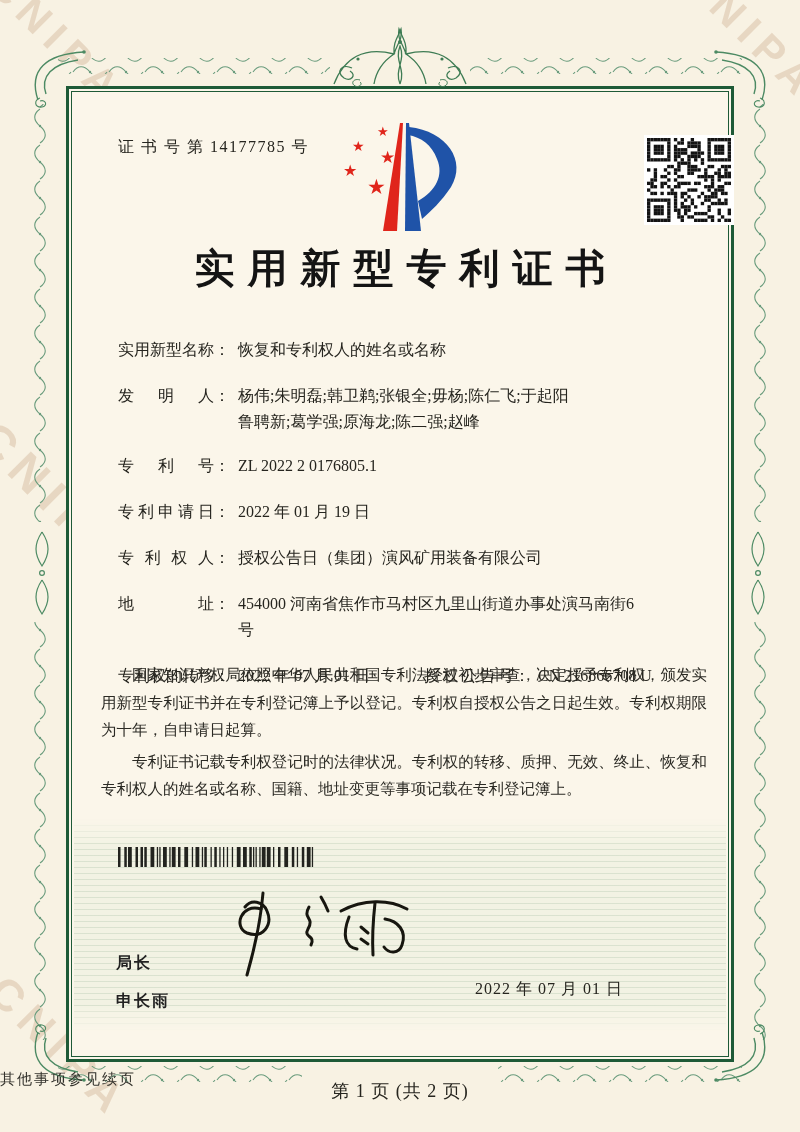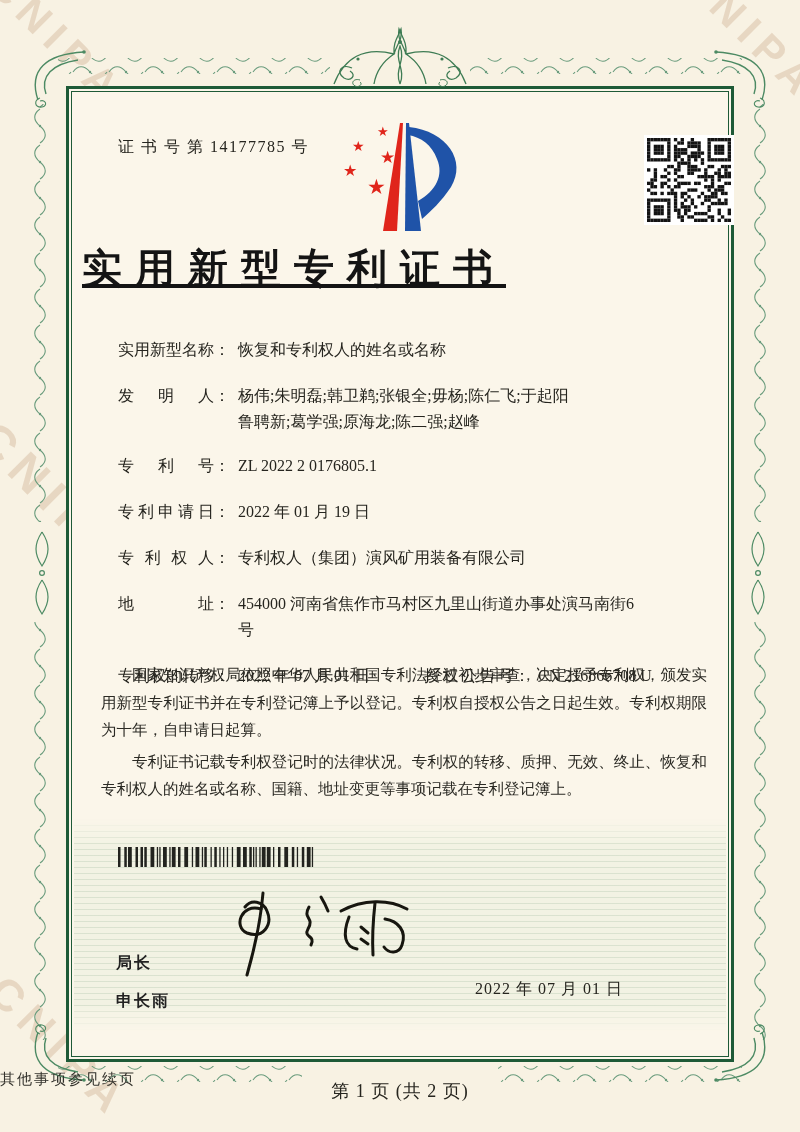--- a/index.html
+++ b/index.html
@@ -36,22 +36,22 @@
     -webkit-mask-image:linear-gradient(180deg,transparent,#000 12%,#000 88%,transparent);
     mask-image:linear-gradient(180deg,transparent,#000 12%,#000 88%,transparent);
   }
   .z{position:absolute;z-index:4;}
   
   .certno{left:49px;top:48px;font-size:16px;letter-spacing:1.5px;}
   .qr{left:575px;top:46px;width:84px;height:84px;background:#fff;padding:3px;}
   .logo{left:256px;top:28px;width:156px;height:122px;}
   .logo .star{position:absolute;color:#e0251b;line-height:1;font-family:"DejaVu Sans",sans-serif;}
   .title{
-    left:0;right:0;top:152px;text-align:left;
-    font-size:40px;font-weight:bold;letter-spacing:13px;text-indent:13px;color:#141414;text-decoration:underline;
+    left:0;right:0;top:152px;text-align:center;
+    font-size:40px;font-weight:bold;letter-spacing:13px;text-indent:13px;color:#141414;
   }
   
   .fields{left:49px;top:248px;width:584px;font-size:16px;line-height:26px;}
   .frow{margin-bottom:20px;display:flex;align-items:flex-start;}
   .frow.tight{margin-bottom:18px;}
   .flabel{
     display:inline-block;width:96px;flex:none;
     text-align:justify;text-align-last:justify;
   }
   .fcolon{flex:none;}
@@ -486,21 +486,21 @@
       <span class="fval">ZL 2022 2 0176805.1</span>
     </div>
     <div class="frow">
       <span class="flabel">专利申请日</span>
         <span class="fcolon">：</span>
       <span class="fval">2022 年 01 月 19 日</span>
     </div>
     <div class="frow">
       <span class="flabel">专利权人</span>
         <span class="fcolon">：</span>
-      <span class="fval">专利权人（集团）演风矿用装备有限公司</span>
+      <span class="fval">授权公告日（集团）演风矿用装备有限公司</span>
     </div>
     <div class="frow">
       <span class="flabel">地址</span>
         <span class="fcolon">：</span>
       <span class="fval"><span>454000 河南省焦作市马村区九里山街道办事处演马南街6</span><br><span>号</span></span>
     </div>
     <div class="frow">
       <span class="flabel">专利权的转移</span>
         <span class="fcolon">：</span>
       <span class="fval fixed">2022 年 07 月 01 日</span>

